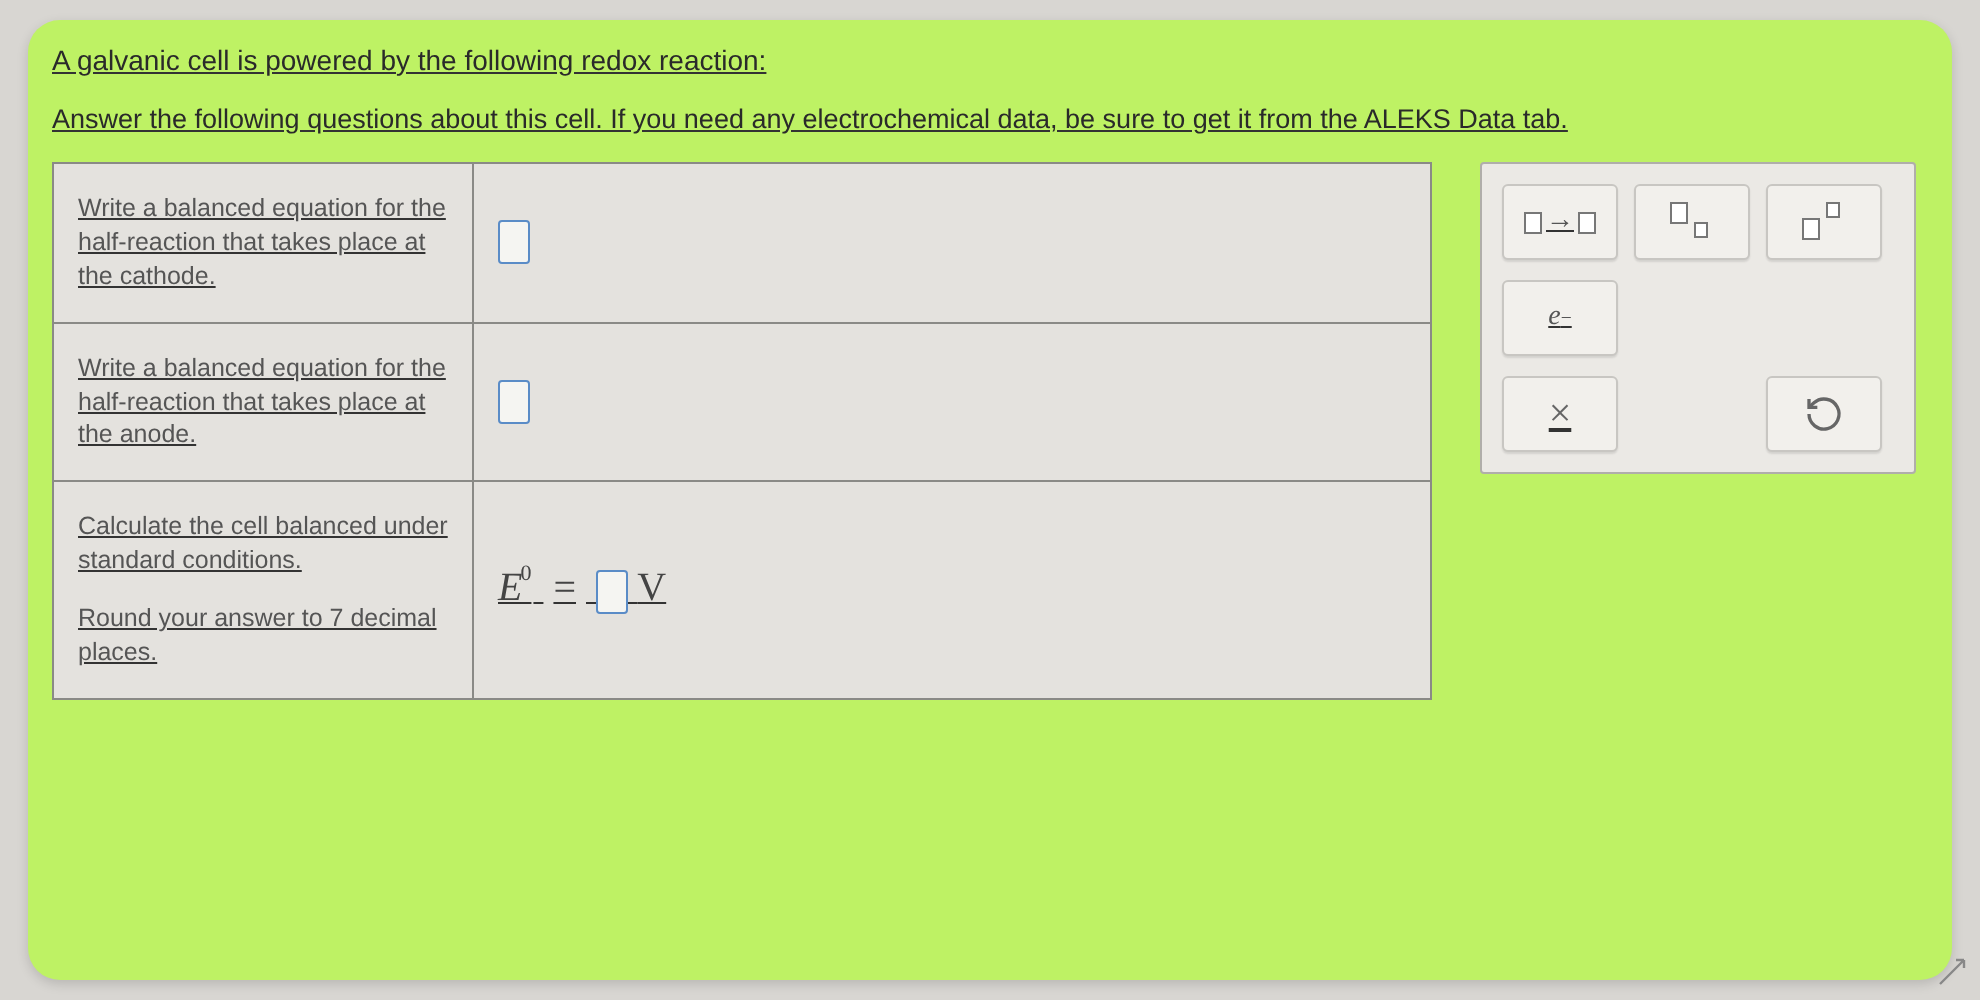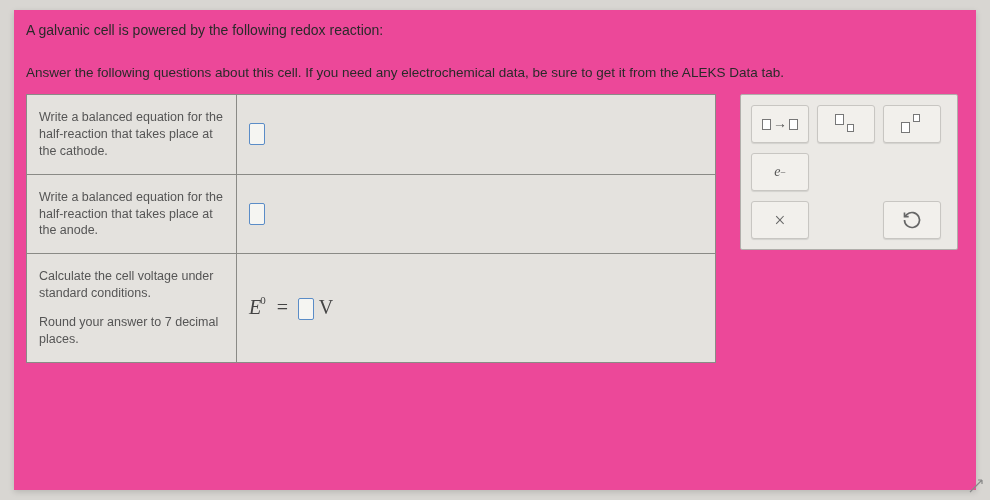--- a/index.html
+++ b/index.html
@@ -6,44 +6,44 @@
     body {
       font-family: Arial, Helvetica, sans-serif;
       background: #d8d6d2;
       width: 990px;
       height: 500px;
       padding: 10px 14px;
       color: #333;
       position: relative;
     }
     .paper {
-      background: #ec4899;
-      border-radius: 0;
+      background: #bef264;
+      border-radius: 16px;
       padding: 8px 12px 20px;
       box-shadow: 0 2px 6px rgba(0,0,0,0.15);
       height: 100%;
+      text-decoration: underline;
     }
     .question-title {
       font-size: 14px;
       color: #2a2a2a;
       padding: 4px 0 10px;
     }
     .equation {
       font-family: 'Times New Roman', serif;
       font-size: 18px;
       padding: 2px 0 12px 26px;
       color: #252525;
     }
     .equation sub { font-size: 0.7em; vertical-align: sub; }
     .equation sup { font-size: 0.7em; vertical-align: super; }
     .instructions {
       font-size: 13.5px;
       color: #2a2a2a;
       padding: 4px 0 14px;
-      margin-top: 13px;
     }
     .columns {
       display: flex;
       gap: 24px;
       align-items: flex-start;
     }
     .answer-table {
       border-collapse: collapse;
       width: 690px;
       background: #e4e2de;
@@ -133,21 +133,21 @@
         </td>
       </tr>
       <tr>
         <td class="prompt">Write a balanced equation for the half-reaction that takes place at the anode.</td>
         <td>
           <span class="input-box"></span>
         </td>
       </tr>
       <tr>
         <td class="prompt">
-          <div>Calculate the cell voltage under standard conditions.</div>
+          <div>Calculate the cell balanced under standard conditions.</div>
           <div style="height:12px"></div>
           <div>Round your answer to 7 decimal places.</div>
         </td>
         <td>
           <span class="evolt">
             <i>E</i><span class="zero">0</span>
             <span class="eq">=</span>
             <span class="input-box"></span>
             <span>V</span>
           </span>

